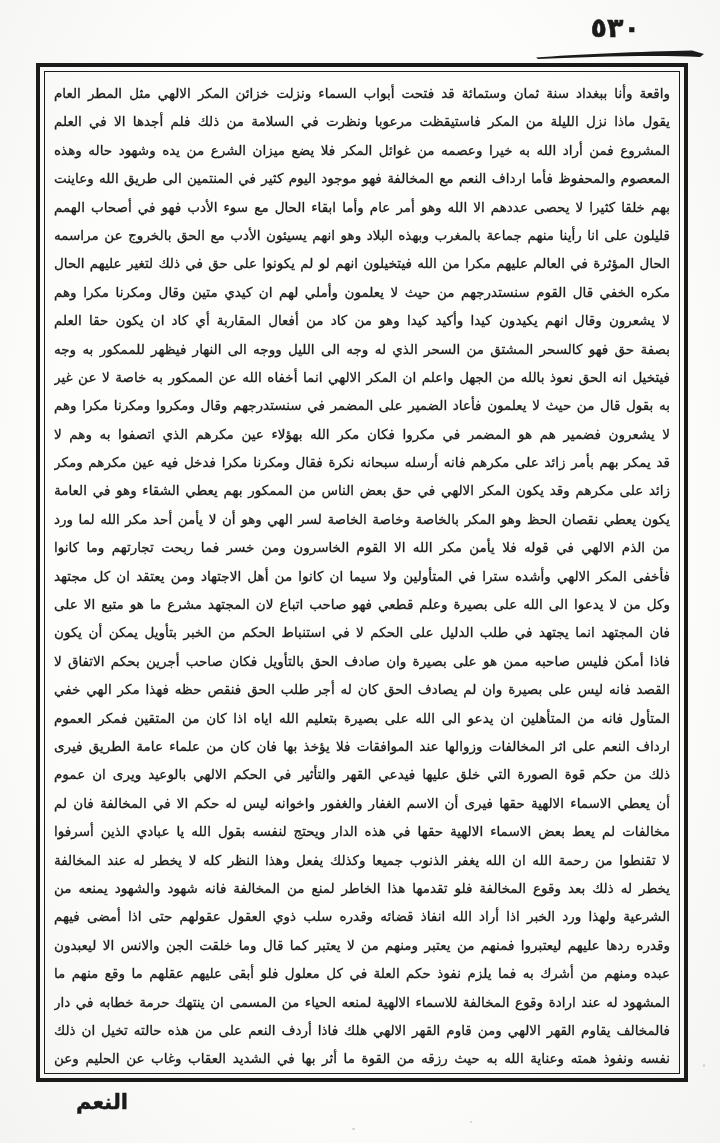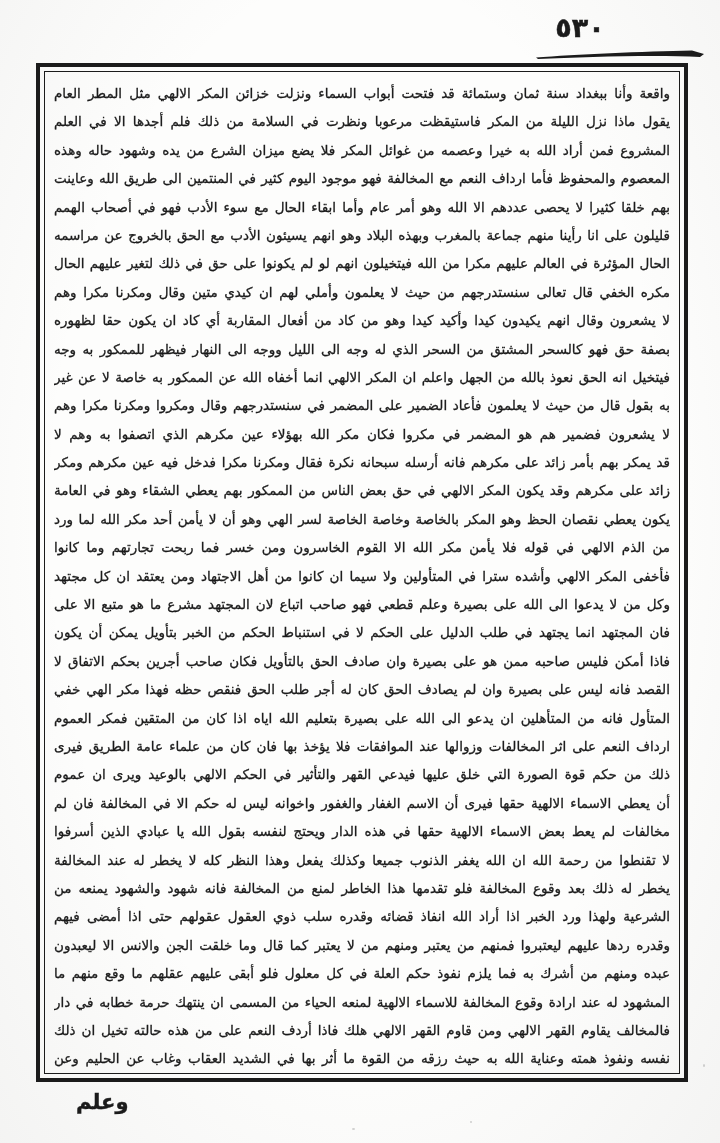--- a/index.html
+++ b/index.html
@@ -14,21 +14,21 @@
   }
   .scan{
     position:relative;width:720px;height:1143px;direction:rtl;
     background:
       radial-gradient(ellipse at 50% 45%, rgba(255,255,255,0) 60%, rgba(120,120,120,0.07) 100%),
       var(--paper);
   }
   
   .folio{
     position:absolute;top:12px;right:80px;width:120px;
-    text-align:center;
+    text-align:right;
     font-size:27px;font-weight:bold;color:var(--ink);
     letter-spacing:2px;
     -webkit-text-stroke:0.5px var(--ink);
   }
   .folio-rule{
     position:absolute;top:44px;right:14px;width:172px;height:18px;
   }
   
   .frame-outer{
     position:absolute;left:36px;top:63px;width:652px;height:1019px;
@@ -77,22 +77,22 @@
   <div class="frame-outer">
     <div class="frame-inner">
       <div class="text-block">
           <div class="line">واقعة وأنا ببغداد سنة ثمان وستمائة قد فتحت أبواب السماء ونزلت خزائن المكر الالهي مثل المطر العام وسمعت ملكا</div>
           <div class="line">يقول ماذا نزل الليلة من المكر فاستيقظت مرعوبا ونظرت في السلامة من ذلك فلم أجدها الا في العلم بالميزان</div>
           <div class="line">المشروع فمن أراد الله به خيرا وعصمه من غوائل المكر فلا يضع ميزان الشرع من يده وشهود حاله وهذه حالة</div>
           <div class="line">المعصوم والمحفوظ فأما ارداف النعم مع المخالفة فهو موجود اليوم كثير في المنتمين الى طريق الله وعاينت من الممكور</div>
           <div class="line">بهم خلقا كثيرا لا يحصى عددهم الا الله وهو أمر عام وأما ابقاء الحال مع سوء الأدب فهو في أصحاب الهمم وهم</div>
           <div class="line">قليلون على انا رأينا منهم جماعة بالمغرب وبهذه البلاد وهو انهم يسيئون الأدب مع الحق بالخروج عن مراسمه مع بقاء</div>
           <div class="line">الحال المؤثرة في العالم عليهم مكرا من الله فيتخيلون انهم لو لم يكونوا على حق في ذلك لتغير عليهم الحال نعوذ بالله من</div>
-          <div class="line">مكره الخفي قال تعالى سنستدرجهم من حيث لا يعلمون وأملي لهم ان كيدي متين وقال ومكرنا مكرا وهم</div>
-          <div class="line">لا يشعرون وقال انهم يكيدون كيدا وأكيد كيدا وهو من كاد من أفعال المقاربة أي كاد ان يكون حقا لظهوره</div>
+          <div class="line">مكره الخفي قال القوم سنستدرجهم من حيث لا يعلمون وأملي لهم ان كيدي متين وقال ومكرنا مكرا وهم</div>
+          <div class="line">لا يشعرون وقال انهم يكيدون كيدا وأكيد كيدا وهو من كاد من أفعال المقاربة أي كاد ان يكون حقا العلم</div>
           <div class="line">بصفة حق فهو كالسحر المشتق من السحر الذي له وجه الى الليل ووجه الى النهار فيظهر للممكور به وجه النهار منه</div>
           <div class="line">فيتخيل انه الحق نعوذ بالله من الجهل واعلم ان المكر الالهي انما أخفاه الله عن الممكور به خاصة لا عن غير الممكور</div>
           <div class="line">به بقول قال من حيث لا يعلمون فأعاد الضمير على المضمر في سنستدرجهم وقال ومكروا ومكرنا مكرا وهم</div>
           <div class="line">لا يشعرون فضمير هم هو المضمر في مكروا فكان مكر الله بهؤلاء عين مكرهم الذي اتصفوا به وهم لا يشعرون ثم</div>
           <div class="line">قد يمكر بهم بأمر زائد على مكرهم فانه أرسله سبحانه نكرة فقال ومكرنا مكرا فدخل فيه عين مكرهم ومكر آخر</div>
           <div class="line">زائد على مكرهم وقد يكون المكر الالهي في حق بعض الناس من الممكور بهم يعطي الشقاء وهو في العامة وقد</div>
           <div class="line">يكون يعطي نقصان الحظ وهو المكر بالخاصة وخاصة الخاصة لسر الهي وهو أن لا يأمن أحد مكر الله لما ورد في ذلك</div>
           <div class="line">من الذم الالهي في قوله فلا يأمن مكر الله الا القوم الخاسرون ومن خسر فما ربحت تجارتهم وما كانوا مهتدين</div>
           <div class="line">فأخفى المكر الالهي وأشده سترا في المتأولين ولا سيما ان كانوا من أهل الاجتهاد ومن يعتقد ان كل مجتهد مصيب</div>
           <div class="line">وكل من لا يدعوا الى الله على بصيرة وعلم قطعي فهو صاحب اتباع لان المجتهد مشرع ما هو متبع الا على مذهبنا</div>
@@ -109,19 +109,19 @@
           <div class="line">الشرعية ولهذا ورد الخبر اذا أراد الله انفاذ قضائه وقدره سلب ذوي العقول عقولهم حتى اذا أمضى فيهم قضاءه</div>
           <div class="line">وقدره ردها عليهم ليعتبروا فمنهم من يعتبر ومنهم من لا يعتبر كما قال وما خلقت الجن والانس الا ليعبدون فمنهم من</div>
           <div class="line">عبده ومنهم من أشرك به فما يلزم نفوذ حكم العلة في كل معلول فلو أبقى عليهم عقلهم ما وقع منهم ما وقع كذلك لو كان</div>
           <div class="line">المشهود له عند ارادة وقوع المخالفة للاسماء الالهية لمنعه الحياء من المسمى ان ينتهك حرمة خطابه في دار تكليفه</div>
           <div class="line">فالمخالف يقاوم القهر الالهي ومن قاوم القهر الالهي هلك فاذا أردف النعم على من هذه حالته تخيل ان ذلك بقوة</div>
           <div class="line">نفسه ونفوذ همته وعناية الله به حيث رزقه من القوة ما أثر بها في الشديد العقاب وغاب عن الحليم وعن الامهال</div>
         </div>
     </div>
   </div>
 
-  <div class="catchword">وعلم</div>
+  <div class="catchword">النعم</div>
 
   <div class="speck s1"></div>
   <div class="speck s2"></div>
   <div class="speck s3"></div>
 
 </div>
 
 </body></html>

